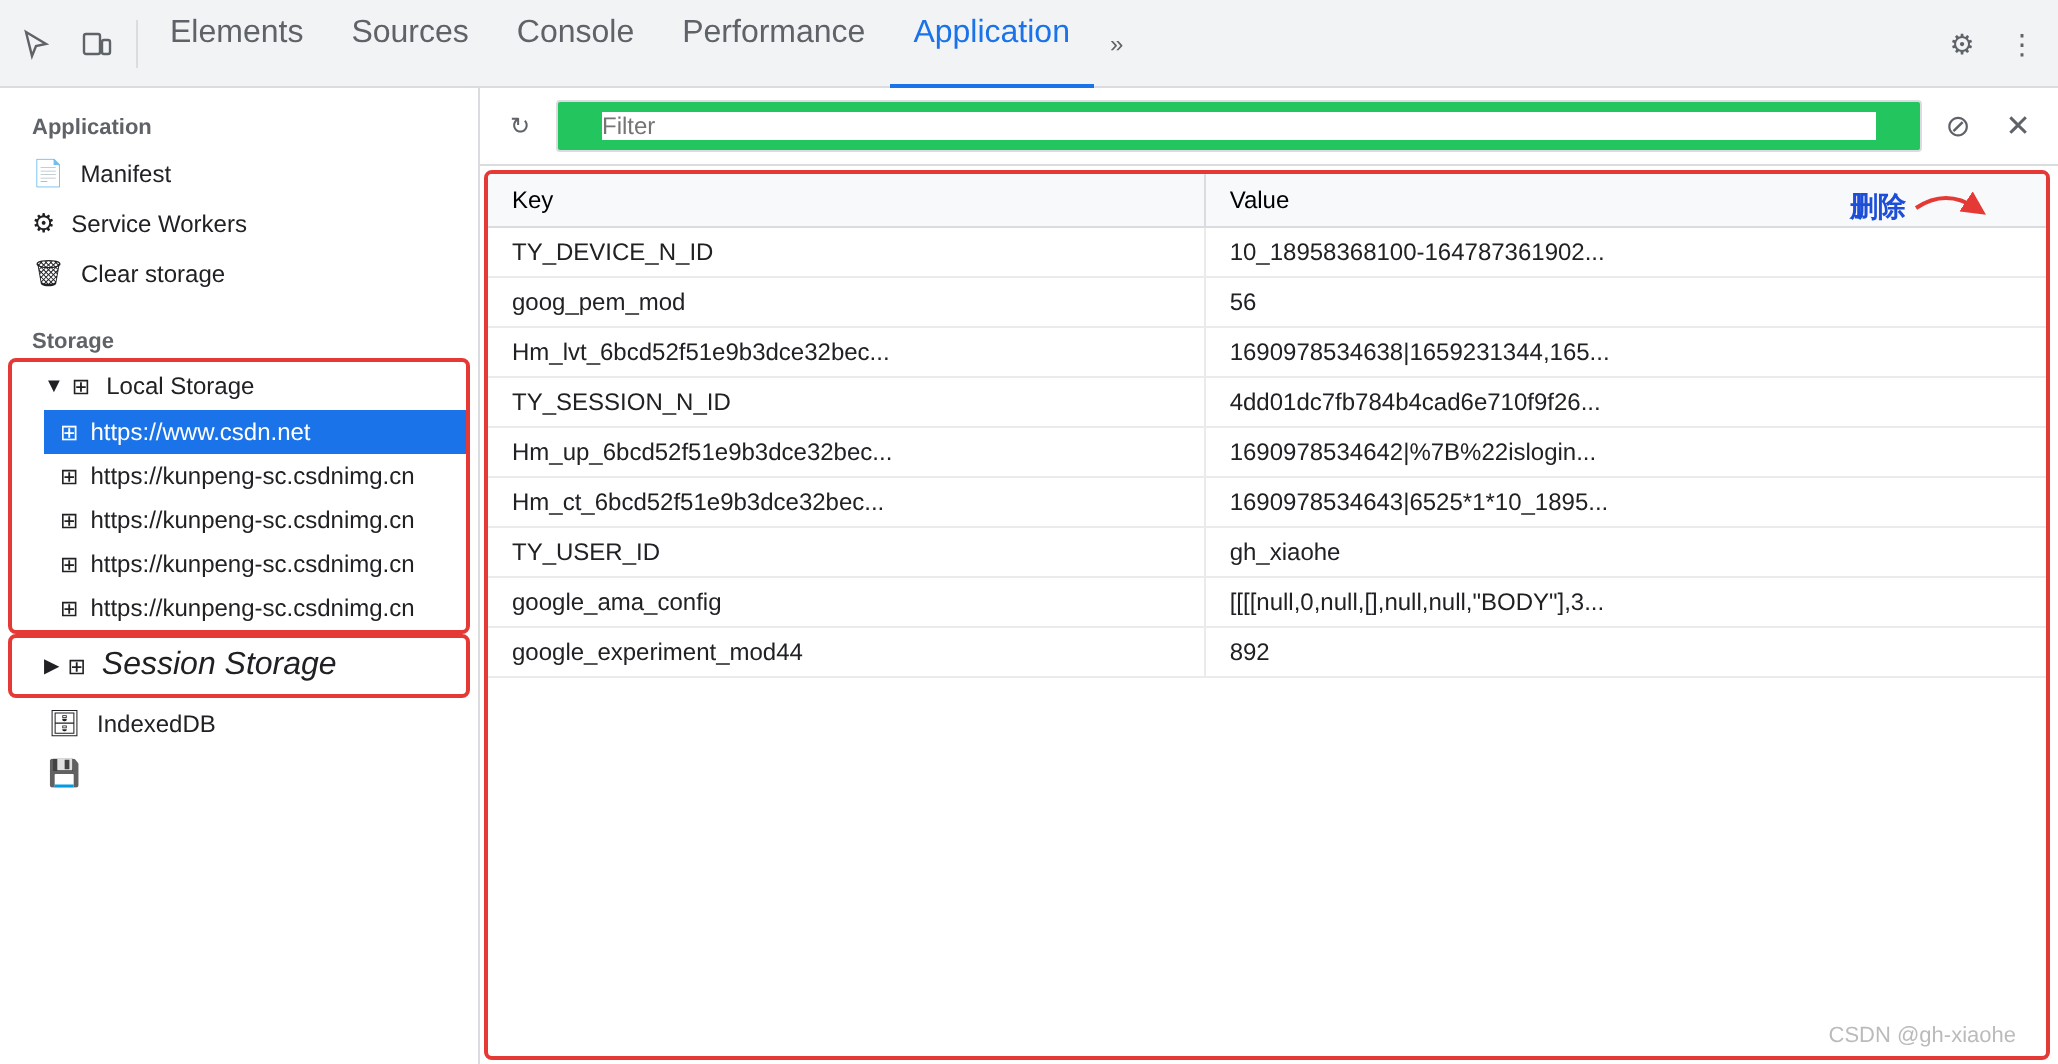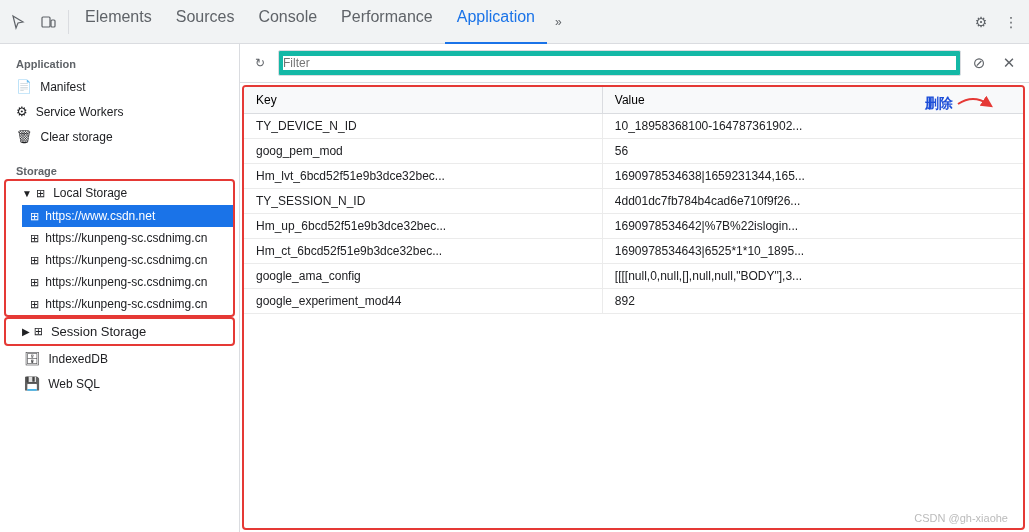--- a/index.html
+++ b/index.html
@@ -53,21 +53,21 @@
     .red-box-storage { outline: 2px solid #e53935; border-radius: 2px; }
 
     
     .content-area { flex: 1; display: flex; flex-direction: column; overflow: hidden; }
 
     
     .filter-bar {
       display: flex; align-items: center; padding: 6px 8px; border-bottom: 1px solid #dadce0; gap: 6px; flex-shrink: 0;
     }
     .refresh-btn { width: 24px; height: 24px; display: flex; align-items: center; justify-content: center; cursor: pointer; color: #5f6368; border-radius: 3px; }
-    .filter-input-wrap { flex: 1; border: 1px solid #dadce0; border-radius: 2px; display: flex; align-items: center; background: #14b8a6; padding: 0 4px; height: 26px; }
+    .filter-input-wrap { flex: 1; border: 1px solid #dadce0; border-radius: 2px; display: flex; align-items: center; background: #22c55e; padding: 0 22px; height: 26px; }
     .filter-input { border: none; outline: none; font-size: 12px; flex: 1; color: #202124; }
     .clear-btn { width: 24px; height: 24px; display: flex; align-items: center; justify-content: center; cursor: pointer; color: #5f6368; border-radius: 3px; font-size: 15px; }
     .delete-btn { width: 24px; height: 24px; display: flex; align-items: center; justify-content: center; cursor: pointer; color: #5f6368; border-radius: 3px; font-size: 15px; }
 
     
     .table-wrap { flex: 1; overflow-y: auto; outline: 2px solid #e53935; margin: 4px 6px 4px 4px; border-radius: 2px; }
     .data-table { width: 100%; border-collapse: collapse; font-size: 12px; }
     .data-table thead tr { background: #f8f9fa; border-bottom: 1px solid #dadce0; }
     .data-table thead th { padding: 6px 12px; text-align: left; font-weight: 500; color: #000000; border-right: 1px solid #dadce0; position: sticky; top: 0; background: #f8f9fa; }
     .data-table thead th:last-child { border-right: none; }
@@ -160,31 +160,30 @@
           <span class="icon" style="font-size:11px;">⊞</span>
           <span class="text">https://kunpeng-sc.csdnimg.cn</span>
         </div>
       </div>
     </div>
 
     <div class="red-box-storage" style="margin: 4px 6px 2px 6px;">
       <div class="sidebar-group-header">
         <span class="arrow">▶</span>
         <span class="icon" style="font-size:11px;">⊞</span>
-        <span style="font-size:13px; font-weight:500;">Session Storage</span>
+        <span style="font-size:16px; font-weight:500;font-style:italic;">Session Storage</span>
       </div>
     </div>
 
     <div class="sidebar-item" style="padding-left:24px;">
       <span class="icon">🗄</span>
       <span class="text">IndexedDB</span>
     </div>
     <div class="sidebar-item" style="padding-left:24px;">
       <span class="icon">💾</span>
-      <span class="text">Web SQL</span>
     </div>
   </div>
 
   <div class="content-area">
 
     <div class="filter-bar">
       <div class="refresh-btn" title="Refresh">↻</div>
       <div class="filter-input-wrap">
         <input class="filter-input" type="text" value="" placeholder="Filter" style="">
       </div>
@@ -231,20 +230,24 @@
   </tr>
             <tr>
     <td>Hm_up_6bcd52f51e9b3dce32bec...</td>
     <td>1690978534642|%7B%22islogin...</td>
   </tr>
             <tr>
     <td>Hm_ct_6bcd52f51e9b3dce32bec...</td>
     <td>1690978534643|6525*1*10_1895...</td>
   </tr>
             <tr>
+    <td>TY_USER_ID</td>
+    <td>gh_xiaohe</td>
+  </tr>
+            <tr>
     <td>google_ama_config</td>
     <td>[[[[null,0,null,[],null,null,"BODY"],3...</td>
   </tr>
             <tr>
     <td>google_experiment_mod44</td>
     <td>892</td>
   </tr>
           </tbody>
       </table>
     </div>

